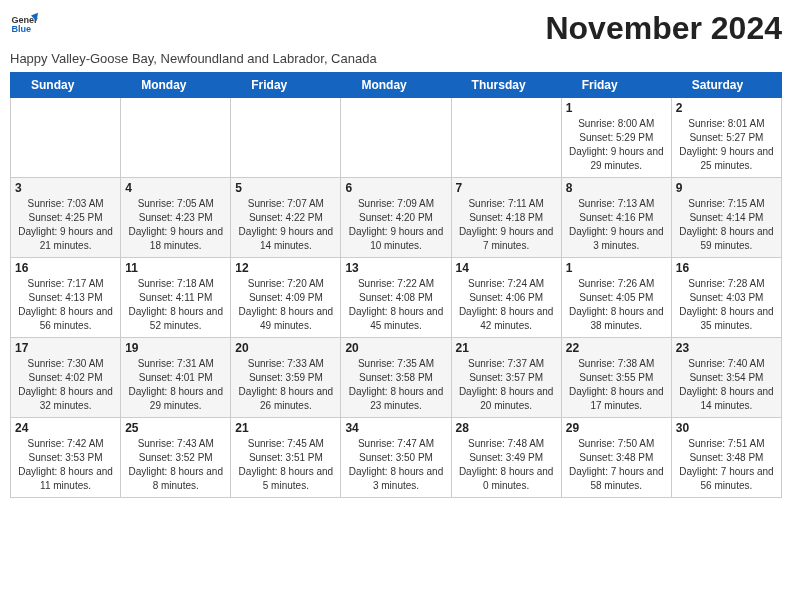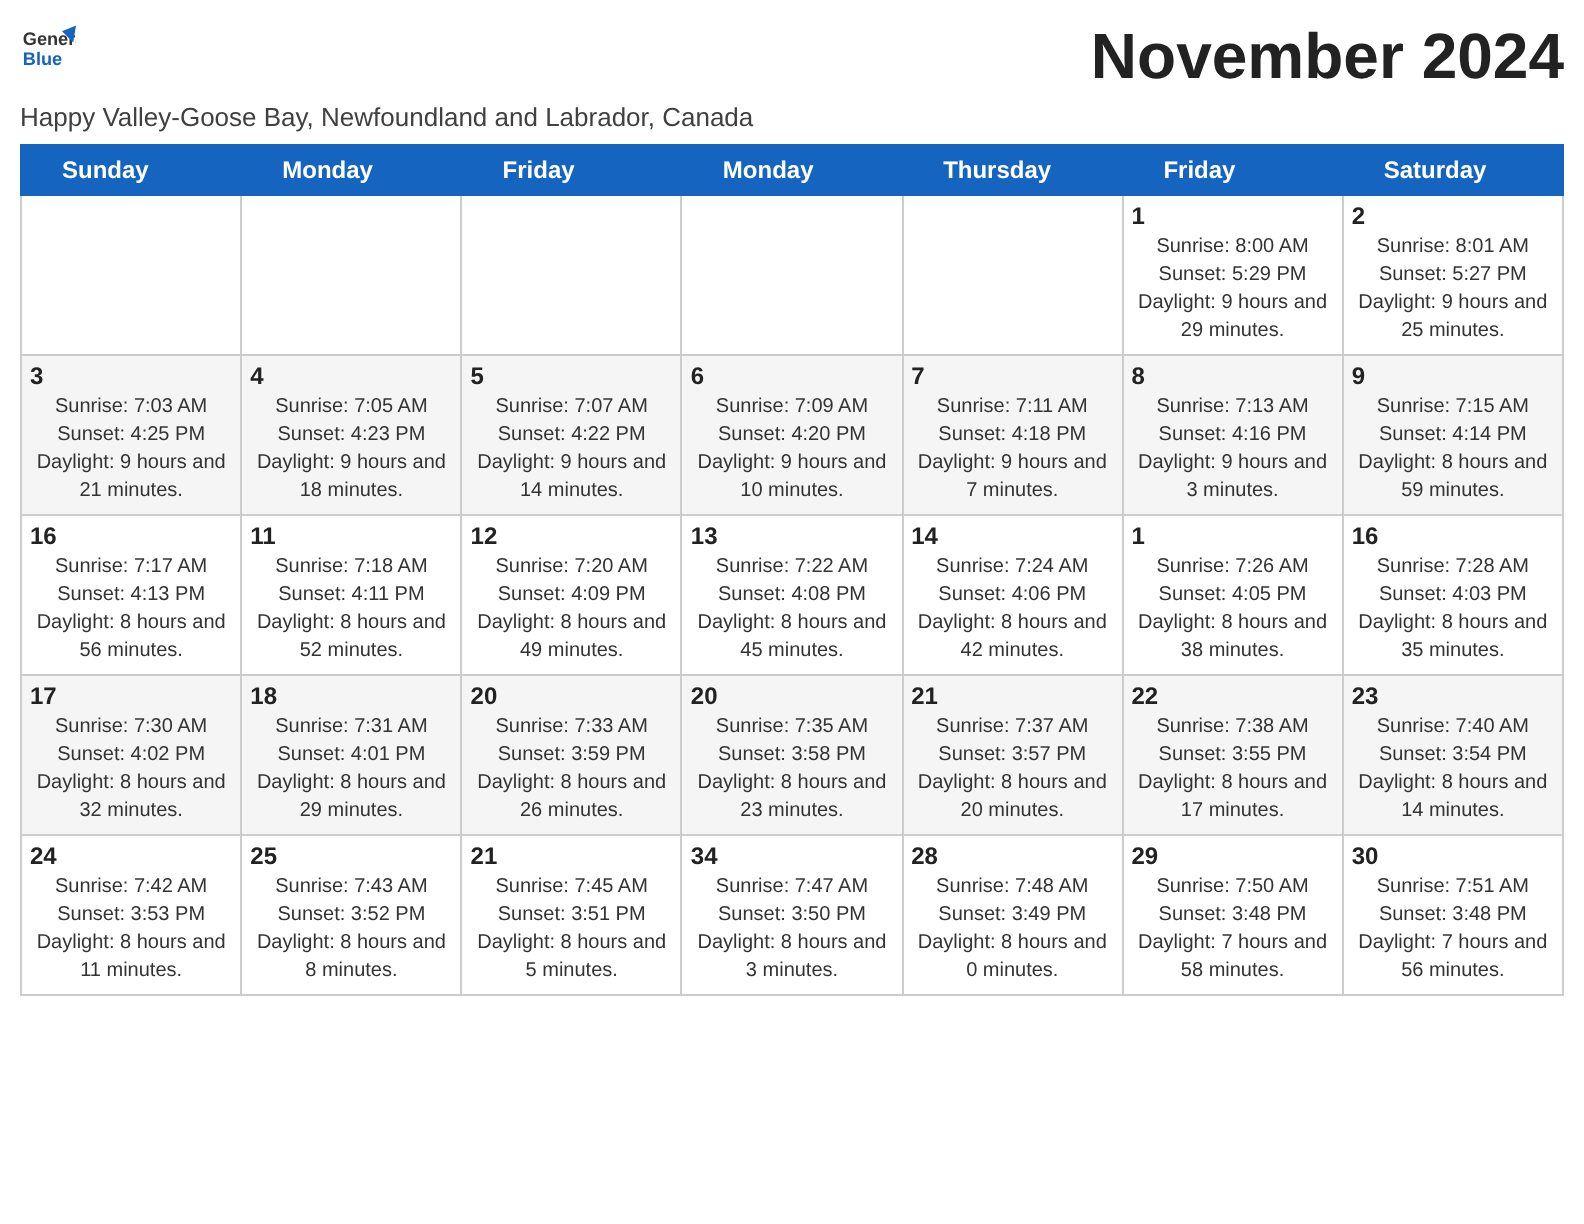--- a/index.html
+++ b/index.html
@@ -181,21 +181,21 @@
           <span class="day-num">16</span>
           <div class="day-info">Sunrise: 7:28 AM<br>Sunset: 4:03 PM<br>Daylight: 8 hours and 35 minutes.</div>
         </td>
       </tr>
       <tr>
         <td>
           <span class="day-num">17</span>
           <div class="day-info">Sunrise: 7:30 AM<br>Sunset: 4:02 PM<br>Daylight: 8 hours and 32 minutes.</div>
         </td>
         <td>
-          <span class="day-num">18</span>
+          <span class="day-num">19</span>
           <div class="day-info">Sunrise: 7:31 AM<br>Sunset: 4:01 PM<br>Daylight: 8 hours and 29 minutes.</div>
         </td>
         <td>
           <span class="day-num">20</span>
           <div class="day-info">Sunrise: 7:33 AM<br>Sunset: 3:59 PM<br>Daylight: 8 hours and 26 minutes.</div>
         </td>
         <td>
           <span class="day-num">20</span>
           <div class="day-info">Sunrise: 7:35 AM<br>Sunset: 3:58 PM<br>Daylight: 8 hours and 23 minutes.</div>
         </td>

